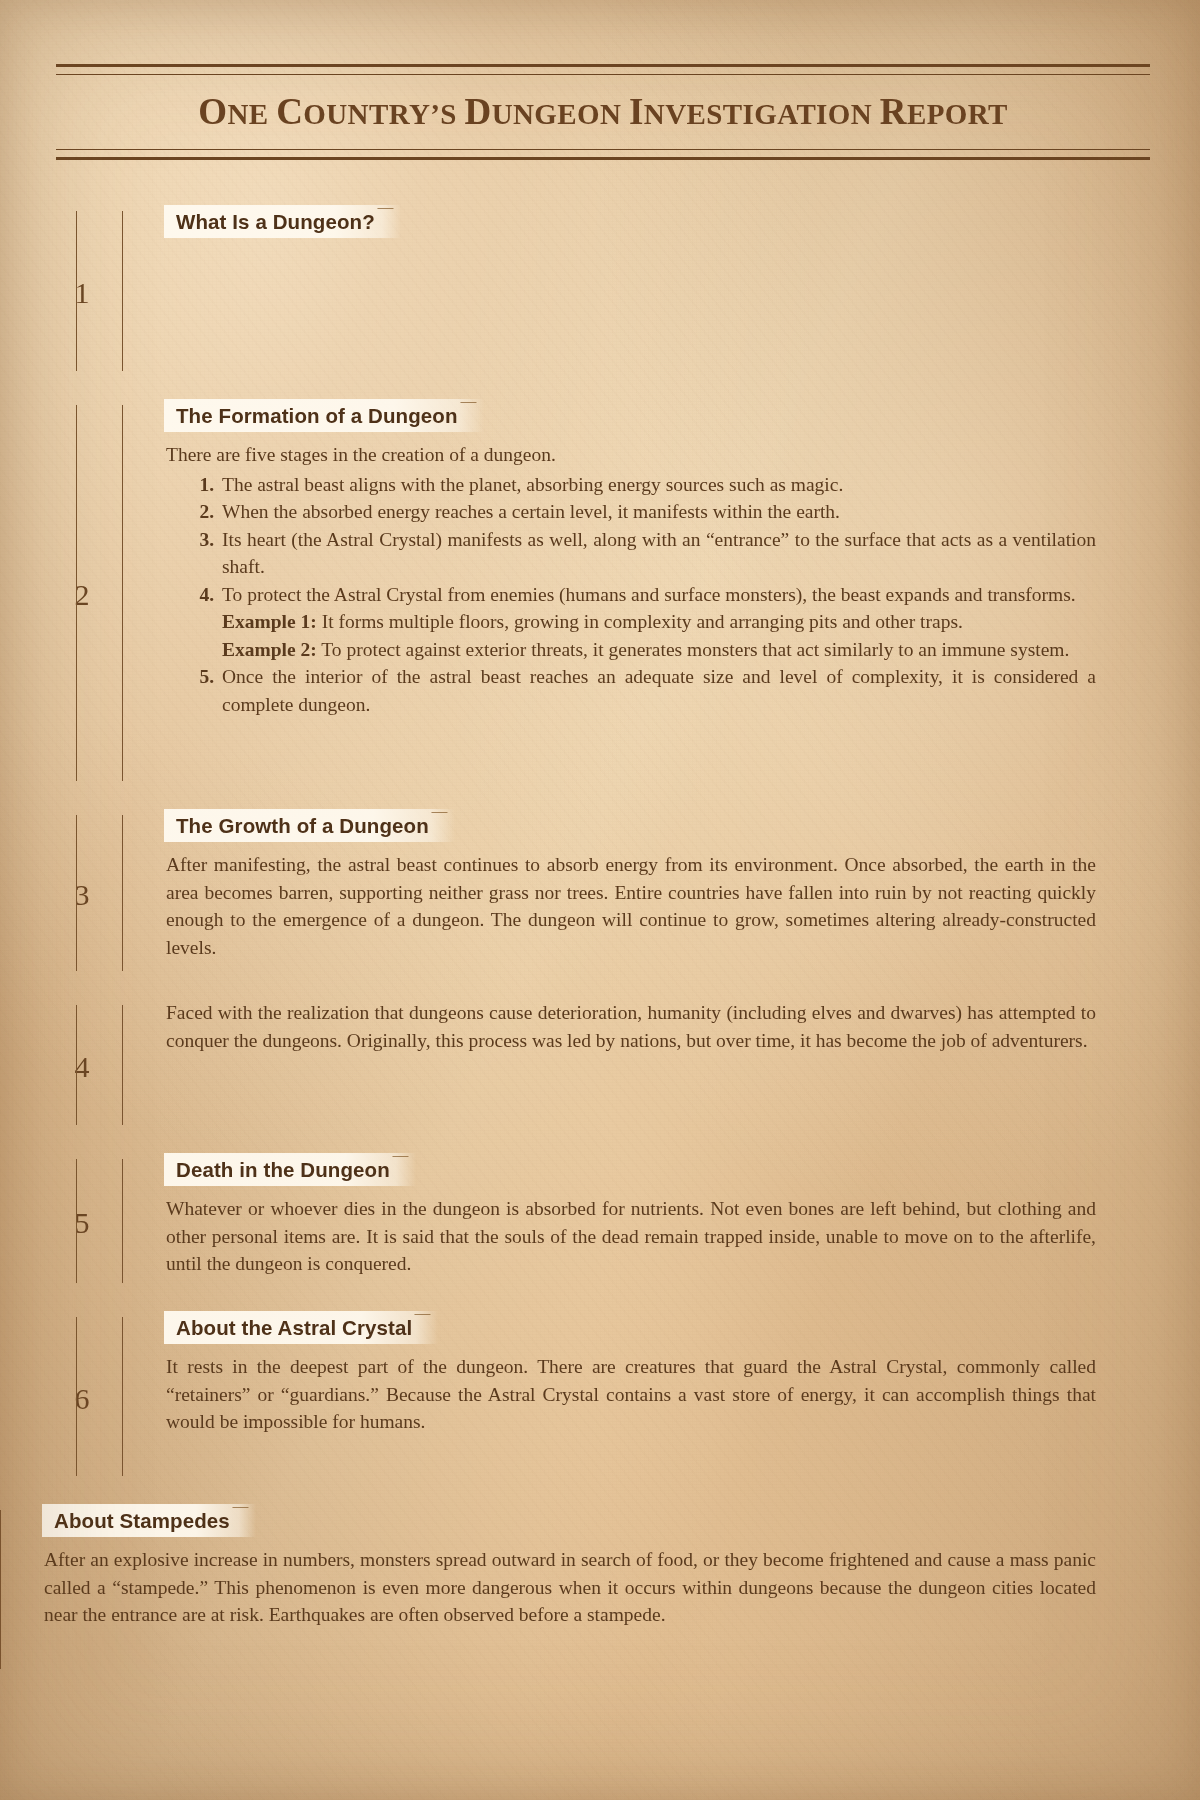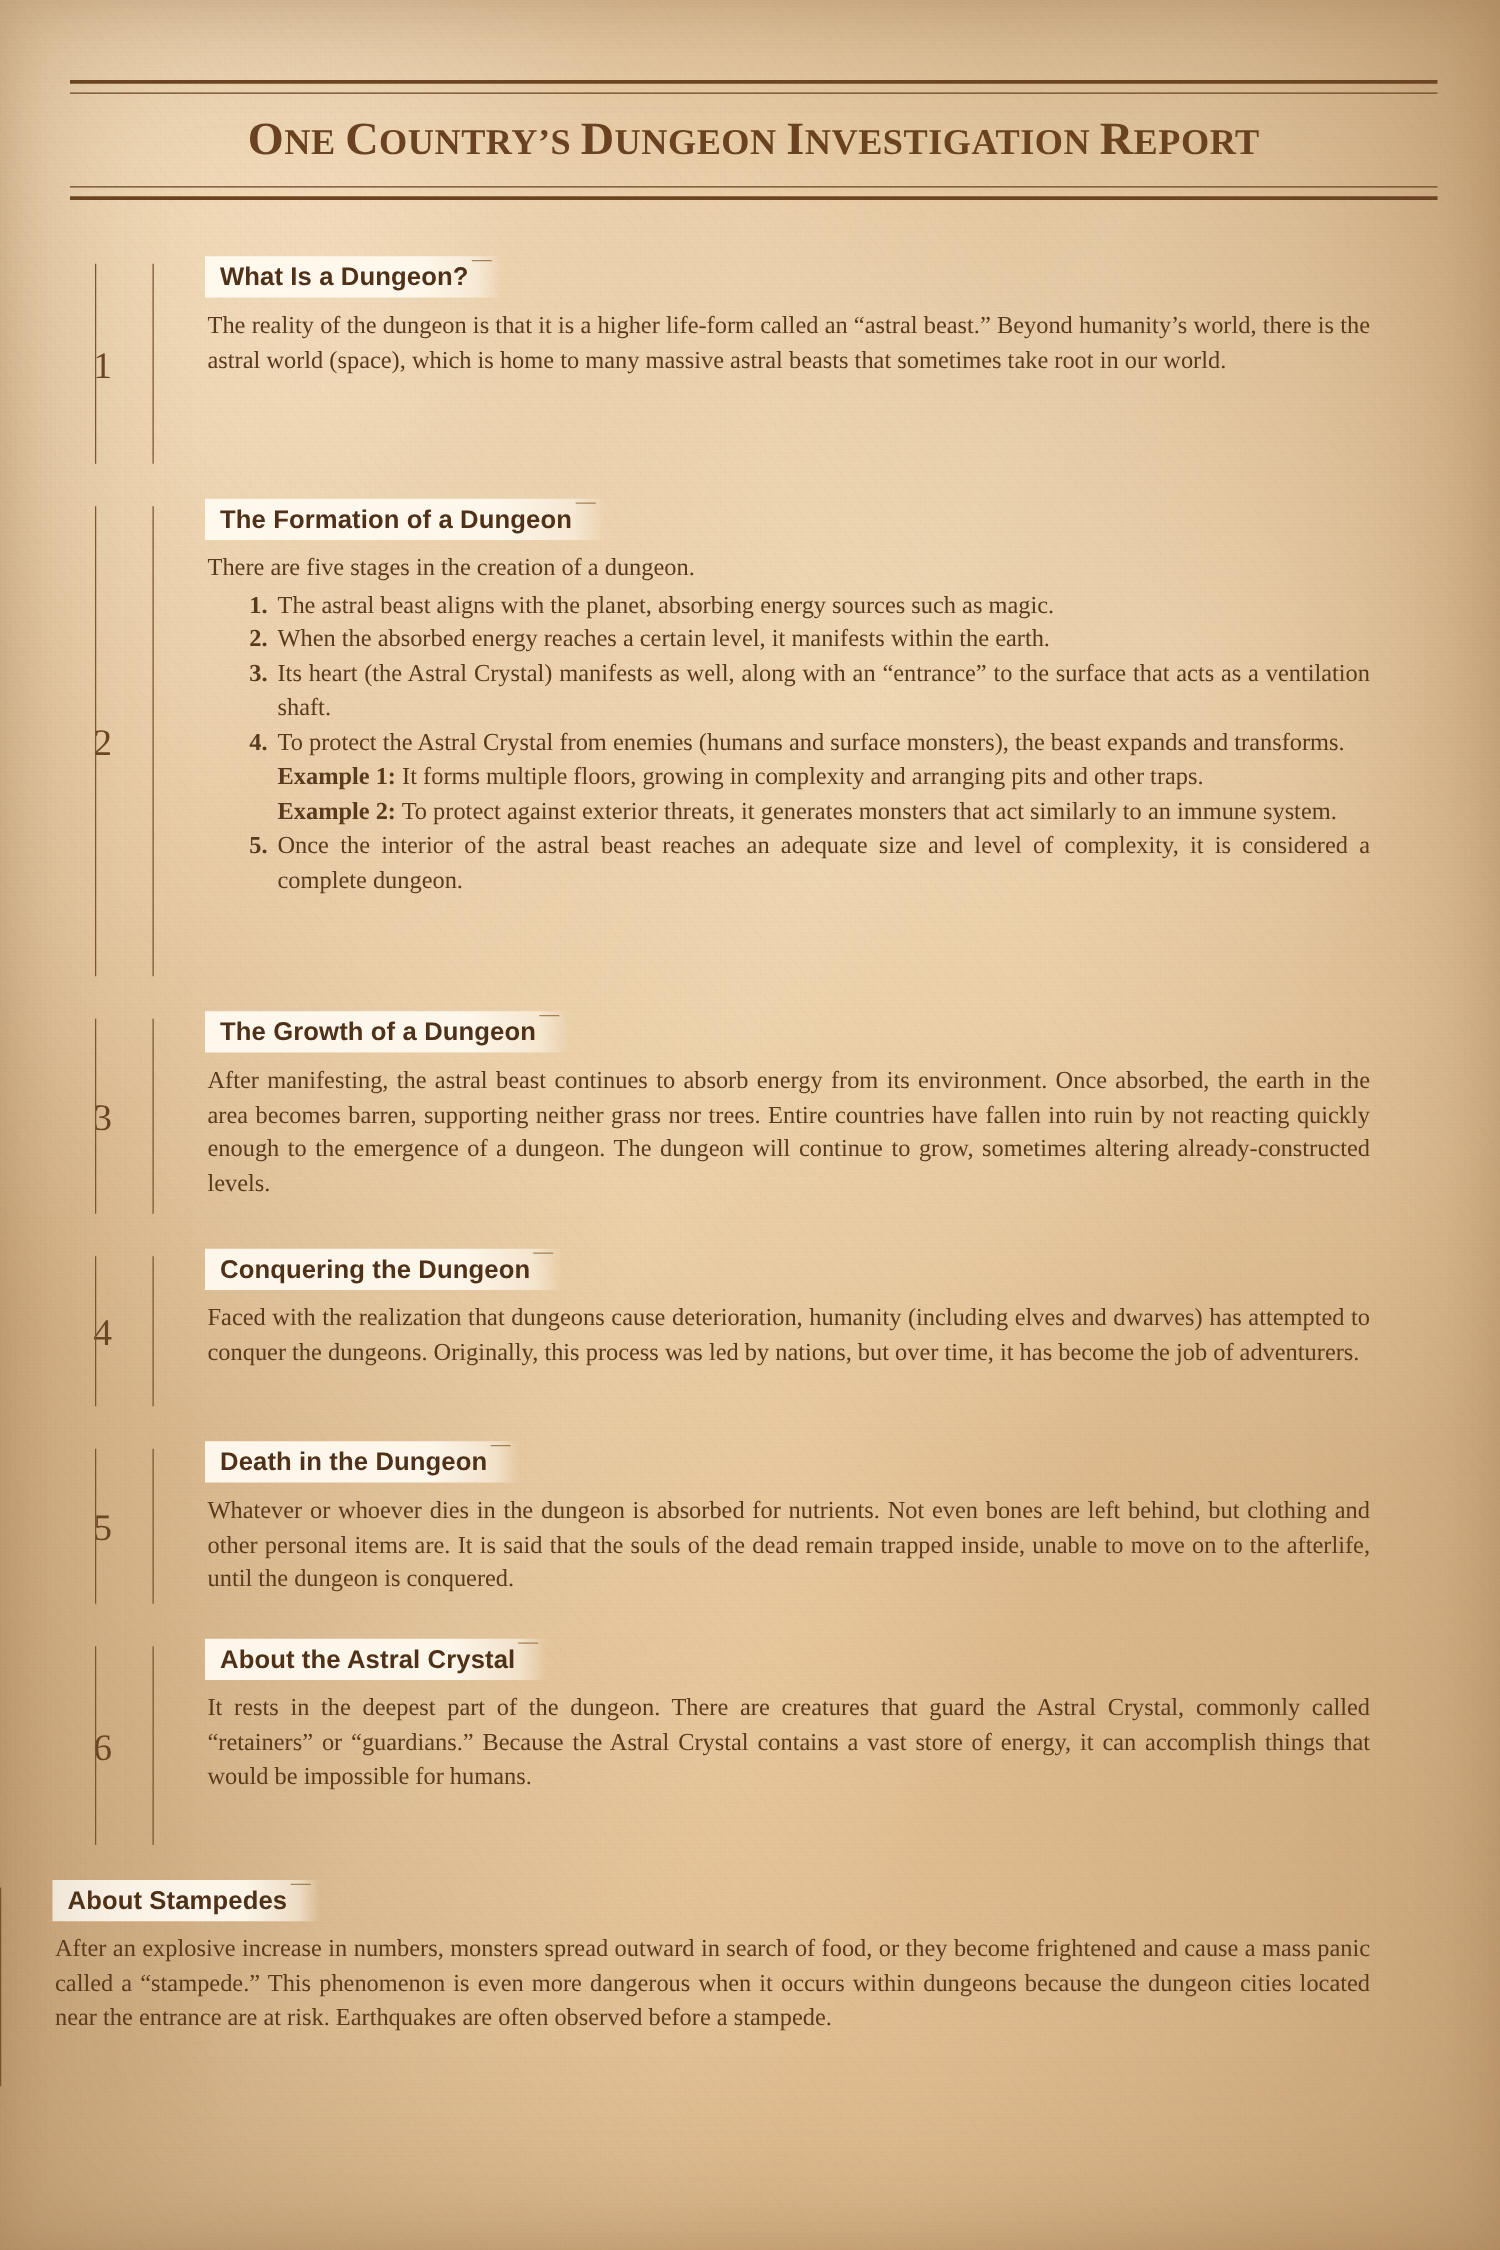--- a/index.html
+++ b/index.html
@@ -225,21 +225,20 @@
   </div>
 
   <div id="content">
 
     <div class="section" id="sec-1">
       <div class="num-col">
         <div class="num">1</div>
       </div>
       <div class="body-col">
         <div class="heading">What Is a Dungeon?</div>
-        <p class="para">The reality of the dungeon is that it is a higher life-form called an “astral beast.” Beyond humanity’s world, there is the astral world (space), which is home to many massive astral beasts that sometimes take root in our world.</p>
       </div>
     </div>
 
     <div class="section" id="sec-2">
       <div class="num-col">
         <div class="num">2</div>
       </div>
       <div class="body-col">
         <div class="heading">The Formation of a Dungeon</div>
         <p class="para lead">There are five stages in the creation of a dungeon.</p>
@@ -264,21 +263,20 @@
         <div class="heading">The Growth of a Dungeon</div>
         <p class="para">After manifesting, the astral beast continues to absorb energy from its environment. Once absorbed, the earth in the area becomes barren, supporting neither grass nor trees. Entire countries have fallen into ruin by not reacting quickly enough to the emergence of a dungeon. The dungeon will continue to grow, sometimes altering already-constructed levels.</p>
       </div>
     </div>
 
     <div class="section" id="sec-4">
       <div class="num-col">
         <div class="num">4</div>
       </div>
       <div class="body-col">
-        <div class="heading">Conquering the Dungeon</div>
         <p class="para">Faced with the realization that dungeons cause deterioration, humanity (including elves and dwarves) has attempted to conquer the dungeons. Originally, this process was led by nations, but over time, it has become the job of adventurers.</p>
       </div>
     </div>
 
     <div class="section" id="sec-5">
       <div class="num-col">
         <div class="num">5</div>
       </div>
       <div class="body-col">
         <div class="heading">Death in the Dungeon</div>

